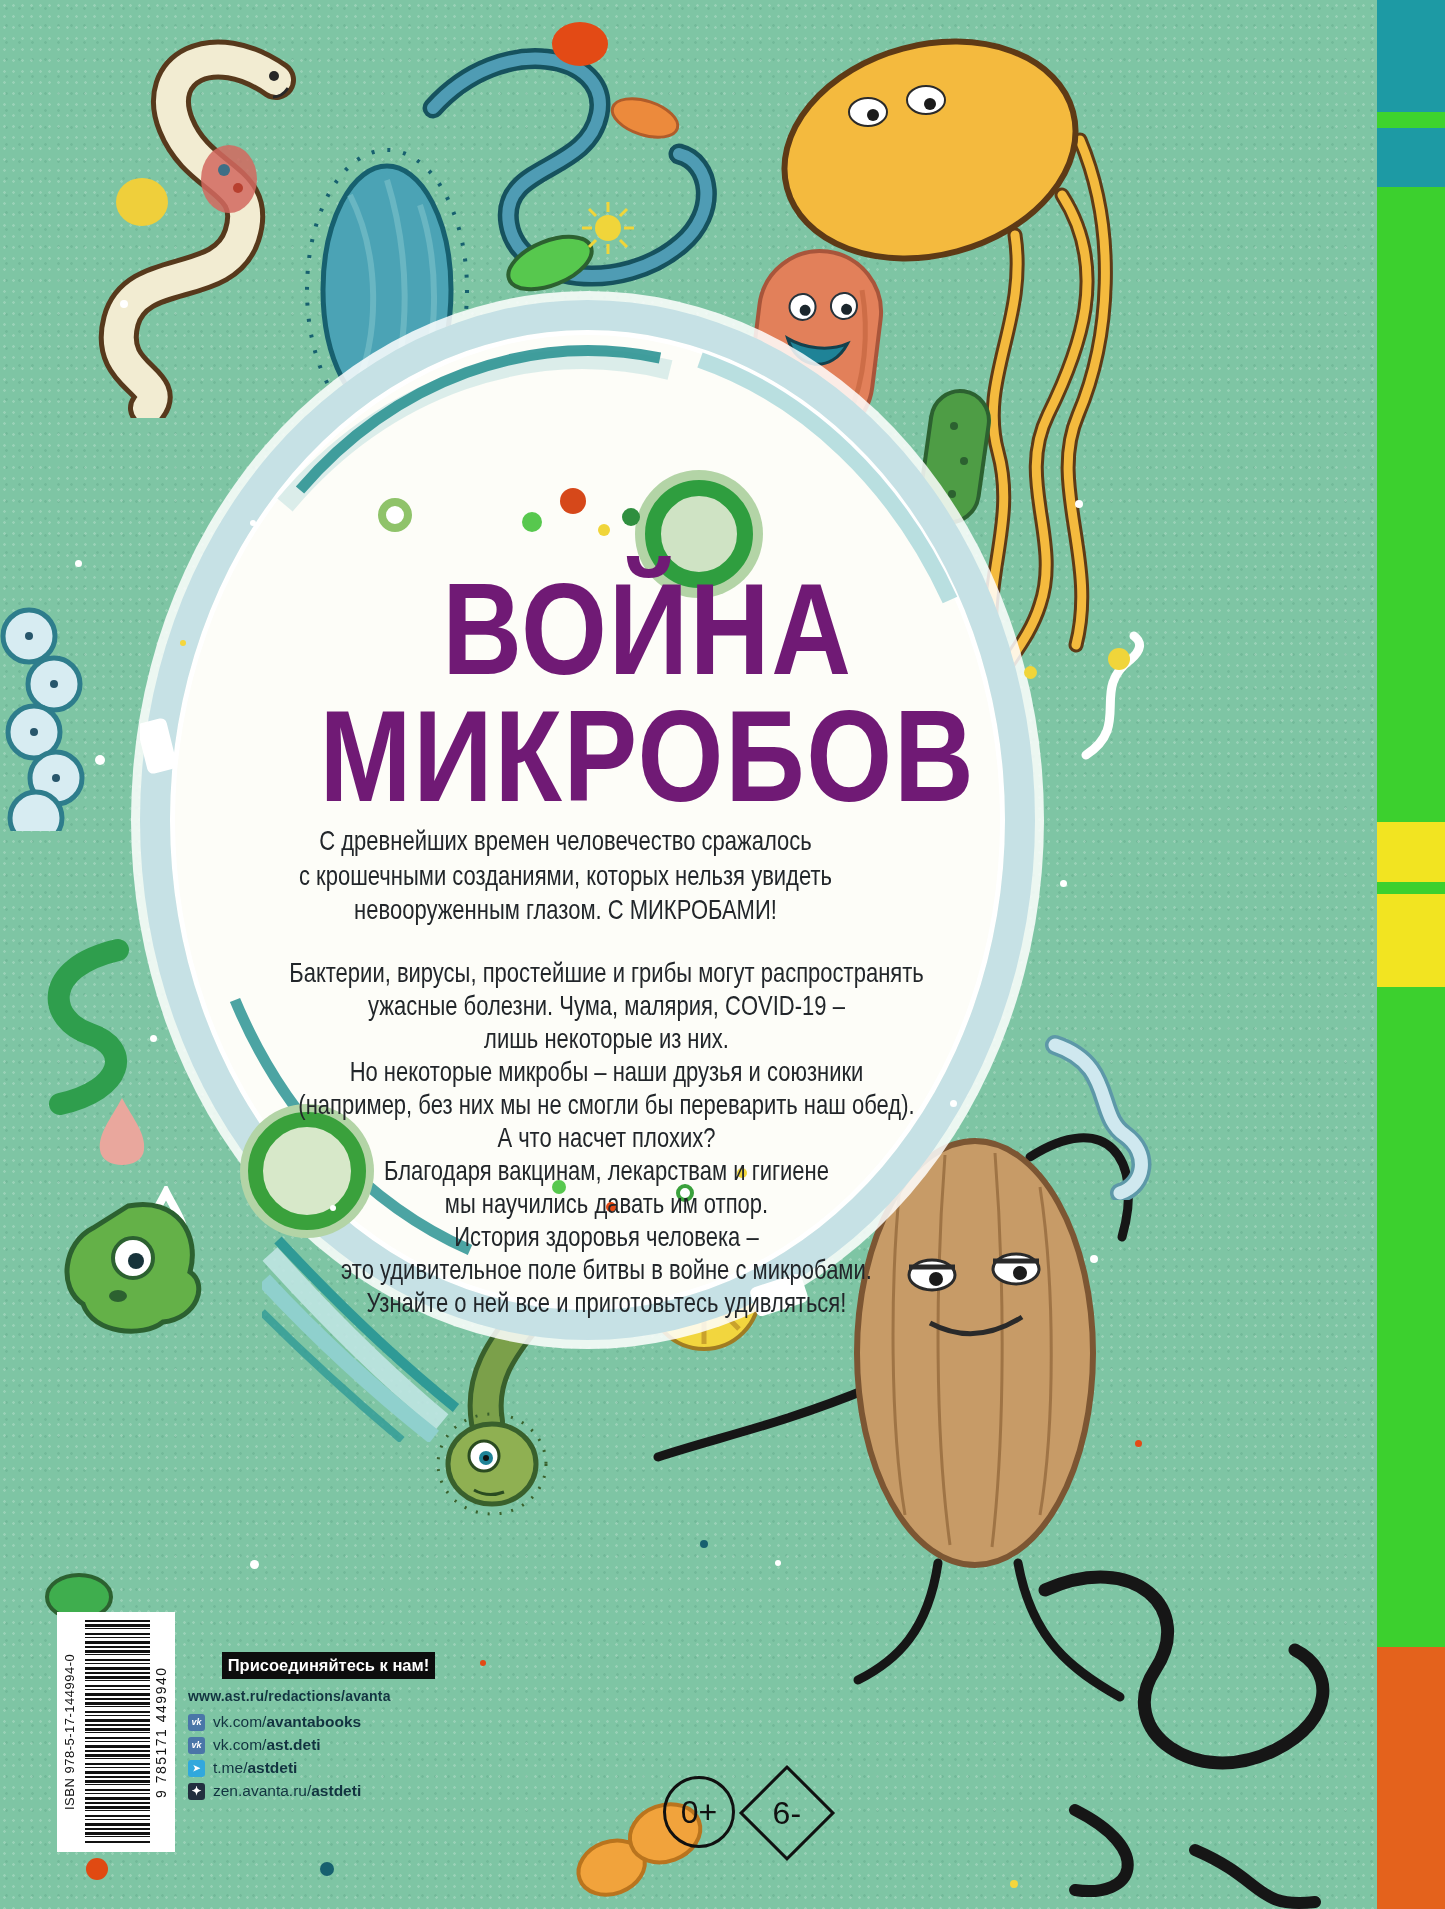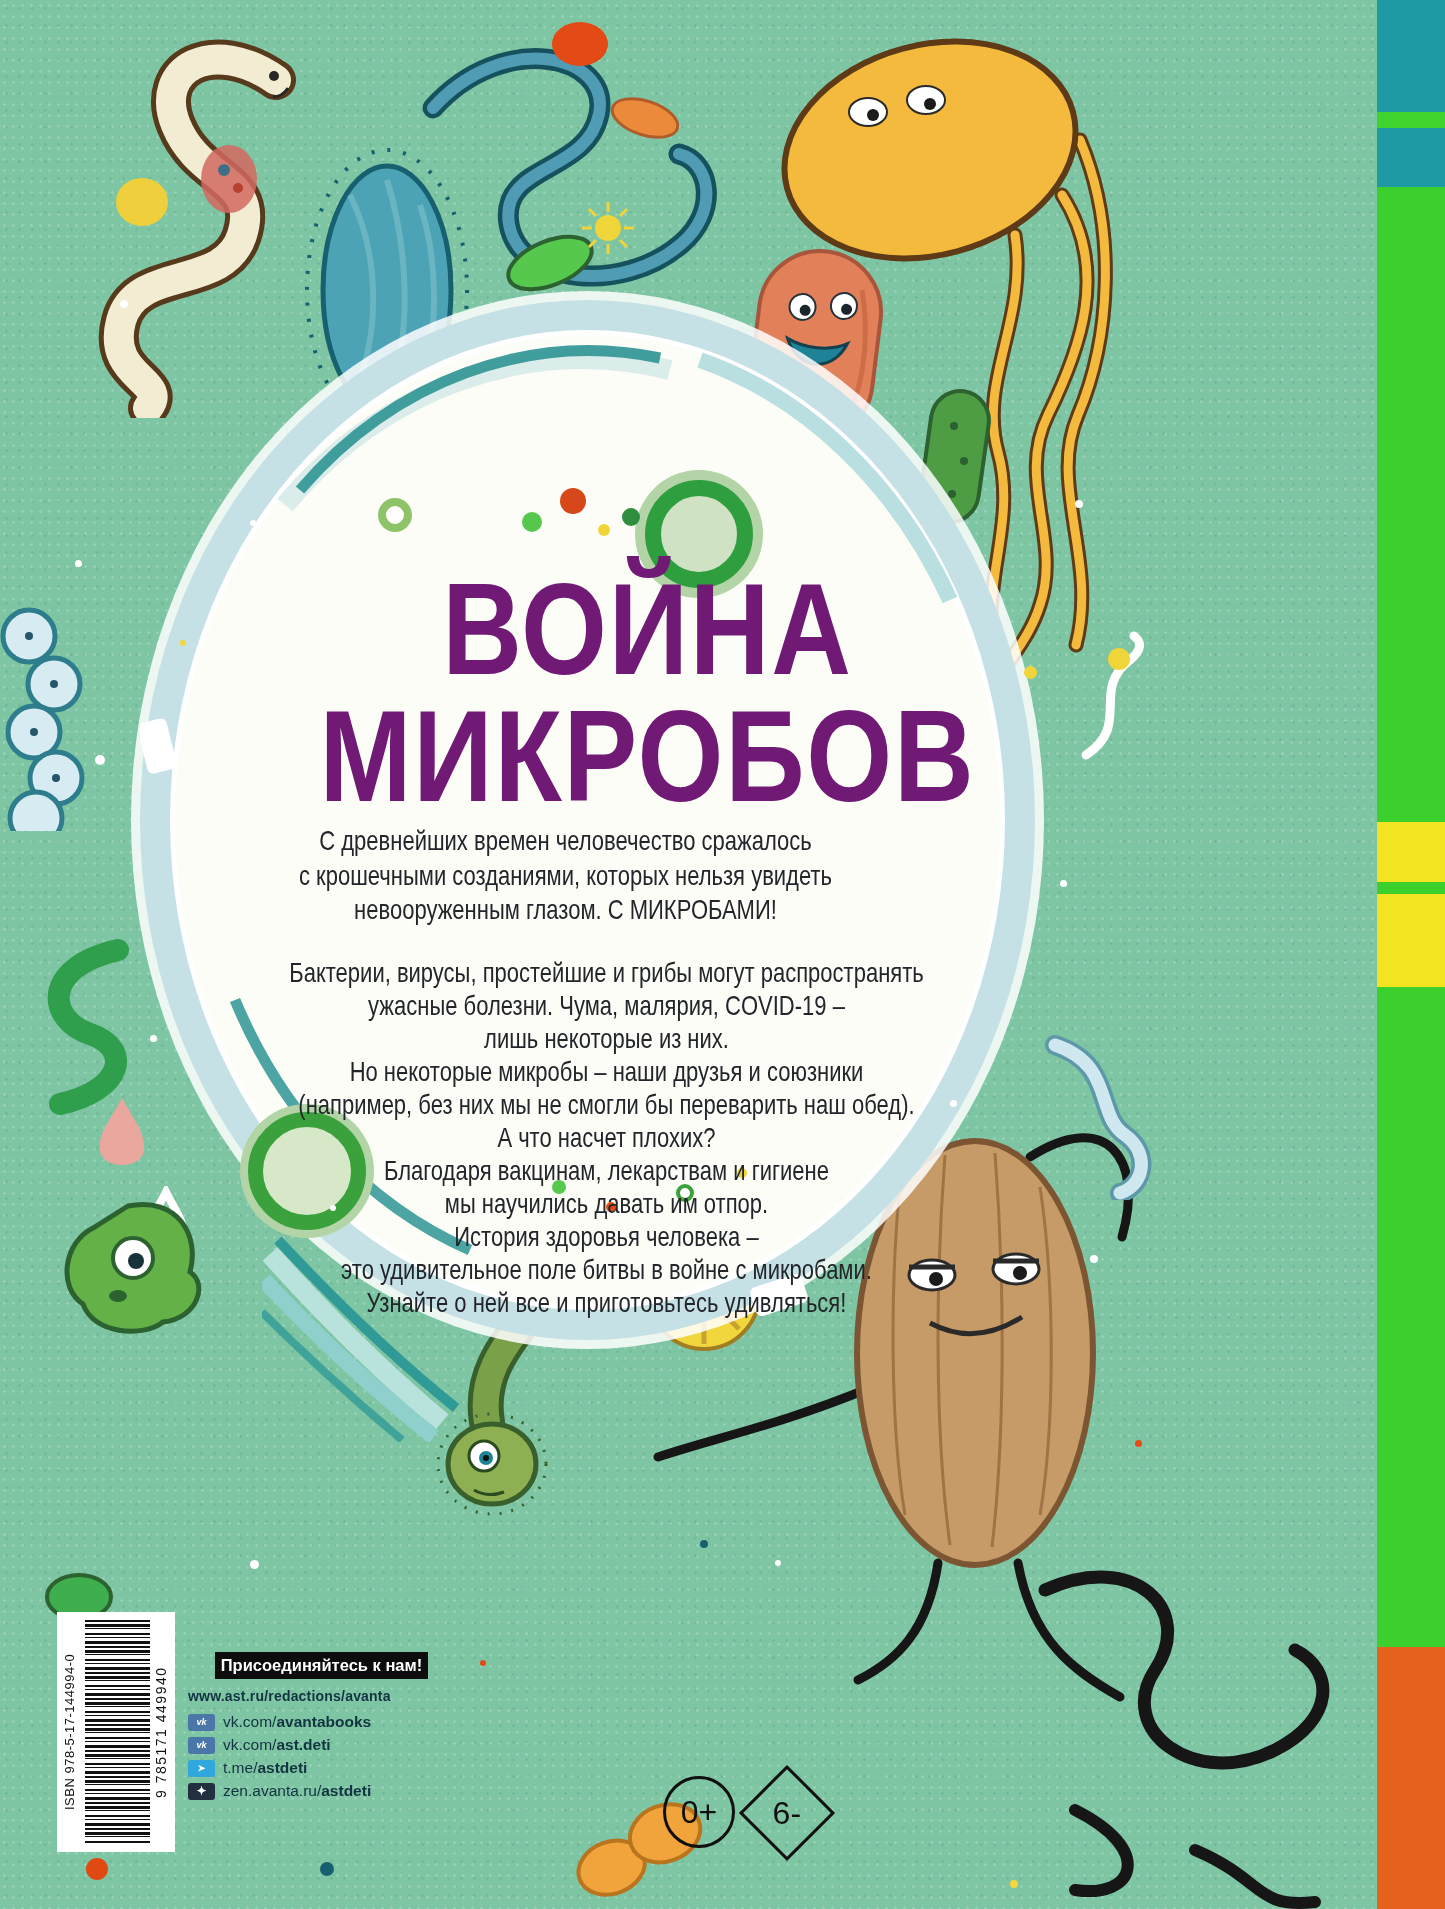--- a/index.html
+++ b/index.html
@@ -43,27 +43,27 @@
   .isbn-vert{writing-mode:vertical-rl;transform:rotate(180deg);font-size:13px;color:#111;
     text-align:center;width:20px;letter-spacing:.5px}
   .bars{flex:1;margin:0 3px;background:repeating-linear-gradient(180deg,
     #111 0 2px,#fff 2px 4px,#111 4px 7px,#fff 7px 8px,#111 8px 9px,#fff 9px 13px,
     #111 13px 15px,#fff 15px 17px,#111 17px 18px,#fff 18px 21px,#111 21px 24px,#fff 24px 26px)}
   .digits-vert{writing-mode:vertical-rl;transform:rotate(180deg);font-size:14px;color:#111;
     text-align:center;width:17px;letter-spacing:1.5px}
 
   
   .join{position:absolute;left:188px;top:1652px;width:252px;color:#123340}
-  .join-banner{margin-left:27px;width:213px;box-sizing:border-box;background:#0d0d0d;color:#fff;
+  .join-banner{margin-left:34px;width:213px;box-sizing:border-box;background:#0d0d0d;color:#fff;
     font-weight:bold;font-size:16.5px;text-align:center;padding:4px 0}
   .join-url{font-weight:bold;font-size:14px;margin-top:9px;letter-spacing:.2px}
   .join-links{margin-top:9px;display:flex;flex-direction:column;gap:5px}
   .link-row{display:flex;align-items:center;gap:8px;font-size:15.5px}
   .link-row b{font-weight:bold}
-  .sicon{width:27px;height:17px;border-radius:3px;display:flex;align-items:center;justify-content:center;
+  .sicon{width:17px;height:17px;border-radius:3px;display:flex;align-items:center;justify-content:center;
     color:#fff;font-size:9px;font-weight:bold;flex:0 0 auto}
   .sicon.vk{background:#4a76a8;font-style:italic}
   .sicon.tg{background:#31a8dd}
   .sicon.zen{background:#222f3f;font-size:12px}
 
   
   .age{position:absolute;display:flex;align-items:center;justify-content:center;
     color:#101010;font-size:32px}
   .age-circle{left:663px;top:1776px;width:66px;height:66px;border:3px solid #101010;border-radius:50%}
   .age-diamond{left:753px;top:1779px;width:62px;height:62px;border:3px solid #101010;transform:rotate(45deg)}

